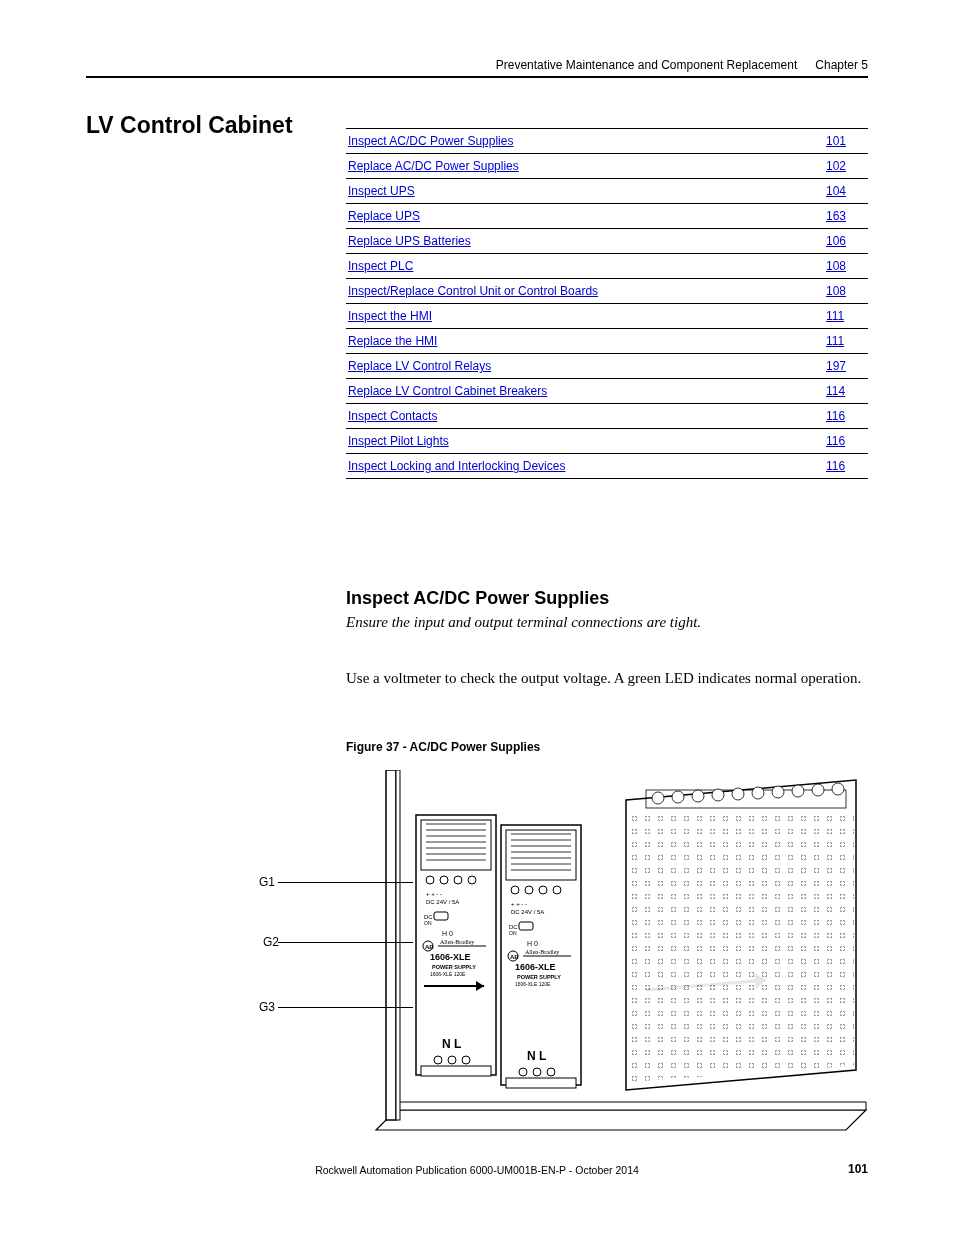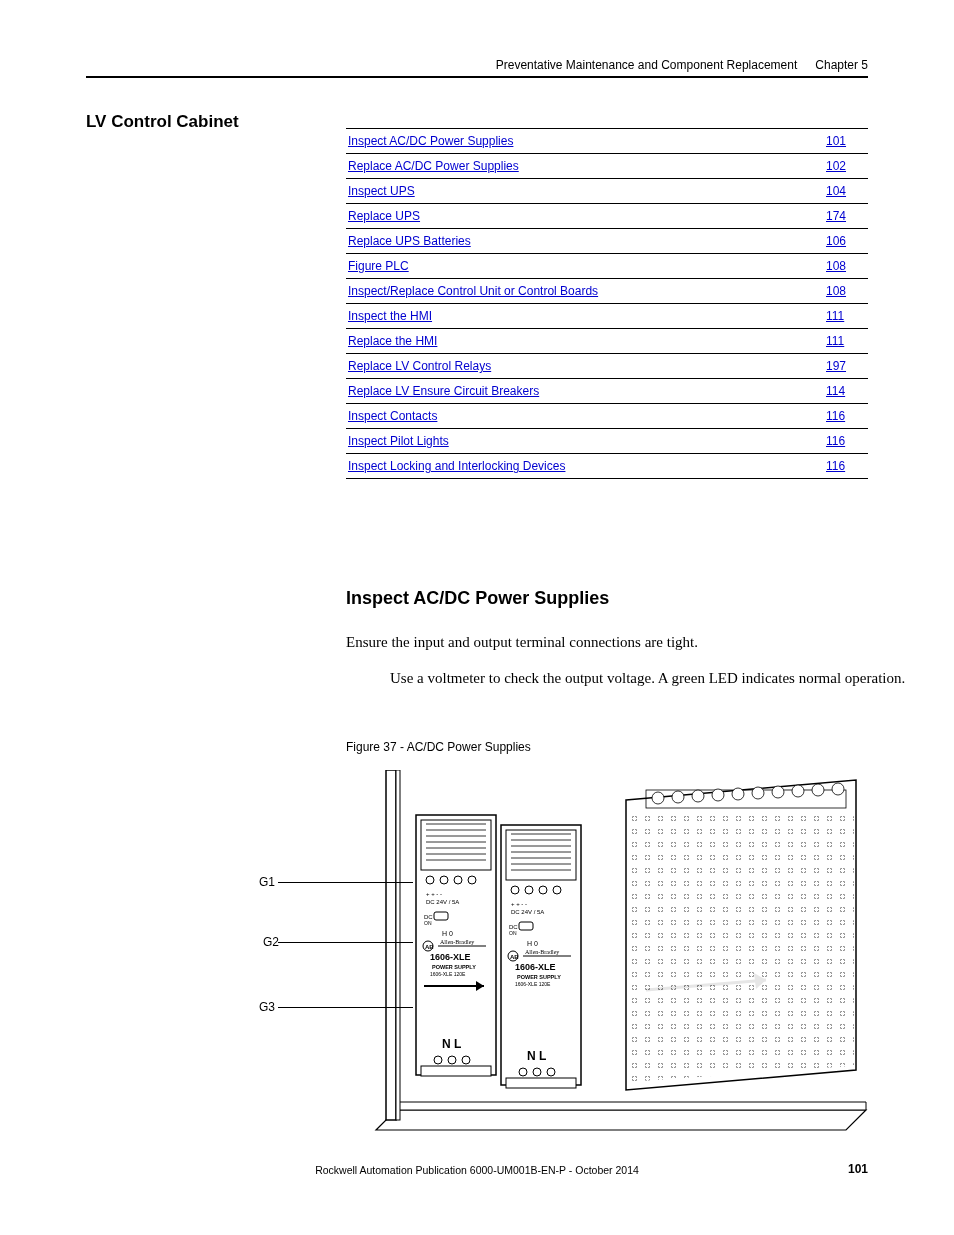--- a/index.html
+++ b/index.html
@@ -29,21 +29,21 @@
     align-items: baseline;
     padding-bottom: 4px;
     font-size: 12px;
   }
   .header-bar .title { font-weight: 400; margin-right: 18px; }
   .header-bar .chapter { font-weight: 400; }
   .section-title {
     position: absolute;
     left: 86px;
     top: 112px;
-    font-size: 17px;
+    font-size: 23px;
     font-weight: 700;
   }
   .toc-table {
     position: absolute;
     left: 346px;
     top: 128px;
     width: 522px;
     border-collapse: collapse;
     font-size: 12px;
   }
@@ -62,21 +62,21 @@
     left: 346px;
     width: 522px;
     font-family: Garamond, "Times New Roman", serif;
     font-size: 15px;
     line-height: 1.35;
   }
   .figure-caption {
     position: absolute;
     left: 346px;
     font-size: 12px;
-    font-weight: 400;
+    font-weight: 700;
   }
   .figure-box {
     position: absolute;
     left: 346px;
     top: 770px;
     width: 522px;
     height: 390px;
   }
   .label {
     position: absolute;
@@ -127,70 +127,70 @@
       <tr>
           <td><a href="#">Replace AC/DC Power Supplies</a></td>
           <td class="pg"><a href="#">102</a></td>
         </tr>
       <tr>
           <td><a href="#">Inspect UPS</a></td>
           <td class="pg"><a href="#">104</a></td>
         </tr>
       <tr>
           <td><a href="#">Replace UPS</a></td>
-          <td class="pg"><a href="#">174</a></td>
+          <td class="pg"><a href="#">163</a></td>
         </tr>
       <tr>
           <td><a href="#">Replace UPS Batteries</a></td>
           <td class="pg"><a href="#">106</a></td>
         </tr>
       <tr>
-          <td><a href="#">Figure PLC</a></td>
+          <td><a href="#">Inspect PLC</a></td>
           <td class="pg"><a href="#">108</a></td>
         </tr>
       <tr>
           <td><a href="#">Inspect/Replace Control Unit or Control Boards</a></td>
           <td class="pg"><a href="#">108</a></td>
         </tr>
       <tr>
           <td><a href="#">Inspect the HMI</a></td>
           <td class="pg"><a href="#">111</a></td>
         </tr>
       <tr>
           <td><a href="#">Replace the HMI</a></td>
           <td class="pg"><a href="#">111</a></td>
         </tr>
       <tr>
           <td><a href="#">Replace LV Control Relays</a></td>
           <td class="pg"><a href="#">197</a></td>
         </tr>
       <tr>
-          <td><a href="#">Replace LV Ensure Circuit Breakers</a></td>
+          <td><a href="#">Replace LV Control Cabinet Breakers</a></td>
           <td class="pg"><a href="#">114</a></td>
         </tr>
       <tr>
           <td><a href="#">Inspect Contacts</a></td>
           <td class="pg"><a href="#">116</a></td>
         </tr>
       <tr>
           <td><a href="#">Inspect Pilot Lights</a></td>
           <td class="pg"><a href="#">116</a></td>
         </tr>
       <tr>
           <td><a href="#">Inspect Locking and Interlocking Devices</a></td>
           <td class="pg"><a href="#">116</a></td>
         </tr>
     </tbody>
   </table>
 
   <div class="subsection-title" style="top:588px;">Inspect AC/DC Power Supplies</div>
 
-  <div class="body-text" style="top:632px;">Ensure the input and output terminal connections are tight.</div>
-
-  <div class="body-text" style="top:668px;margin-left:44px;">Use a voltmeter to check the output voltage. A green LED indicates normal operation.</div>
+  <div class="body-text" style="top:612px;font-style:italic;">Ensure the input and output terminal connections are tight.</div>
+
+  <div class="body-text" style="top:668px;">Use a voltmeter to check the output voltage. A green LED indicates normal operation.</div>
 
   <div class="figure-caption" style="top:740px;">Figure 37 - AC/DC Power Supplies</div>
 
   <div class="figure-box">
     
     <svg width="522" height="390" viewBox="0 0 522 390">
 
       <polygon points="30,360 500,360 520,340 50,340" fill="#fff" stroke="#000" stroke-width="1.2"></polygon>
       <polygon points="50,340 520,340 520,332 50,332" fill="#fff" stroke="#000" stroke-width="1"></polygon>
 

